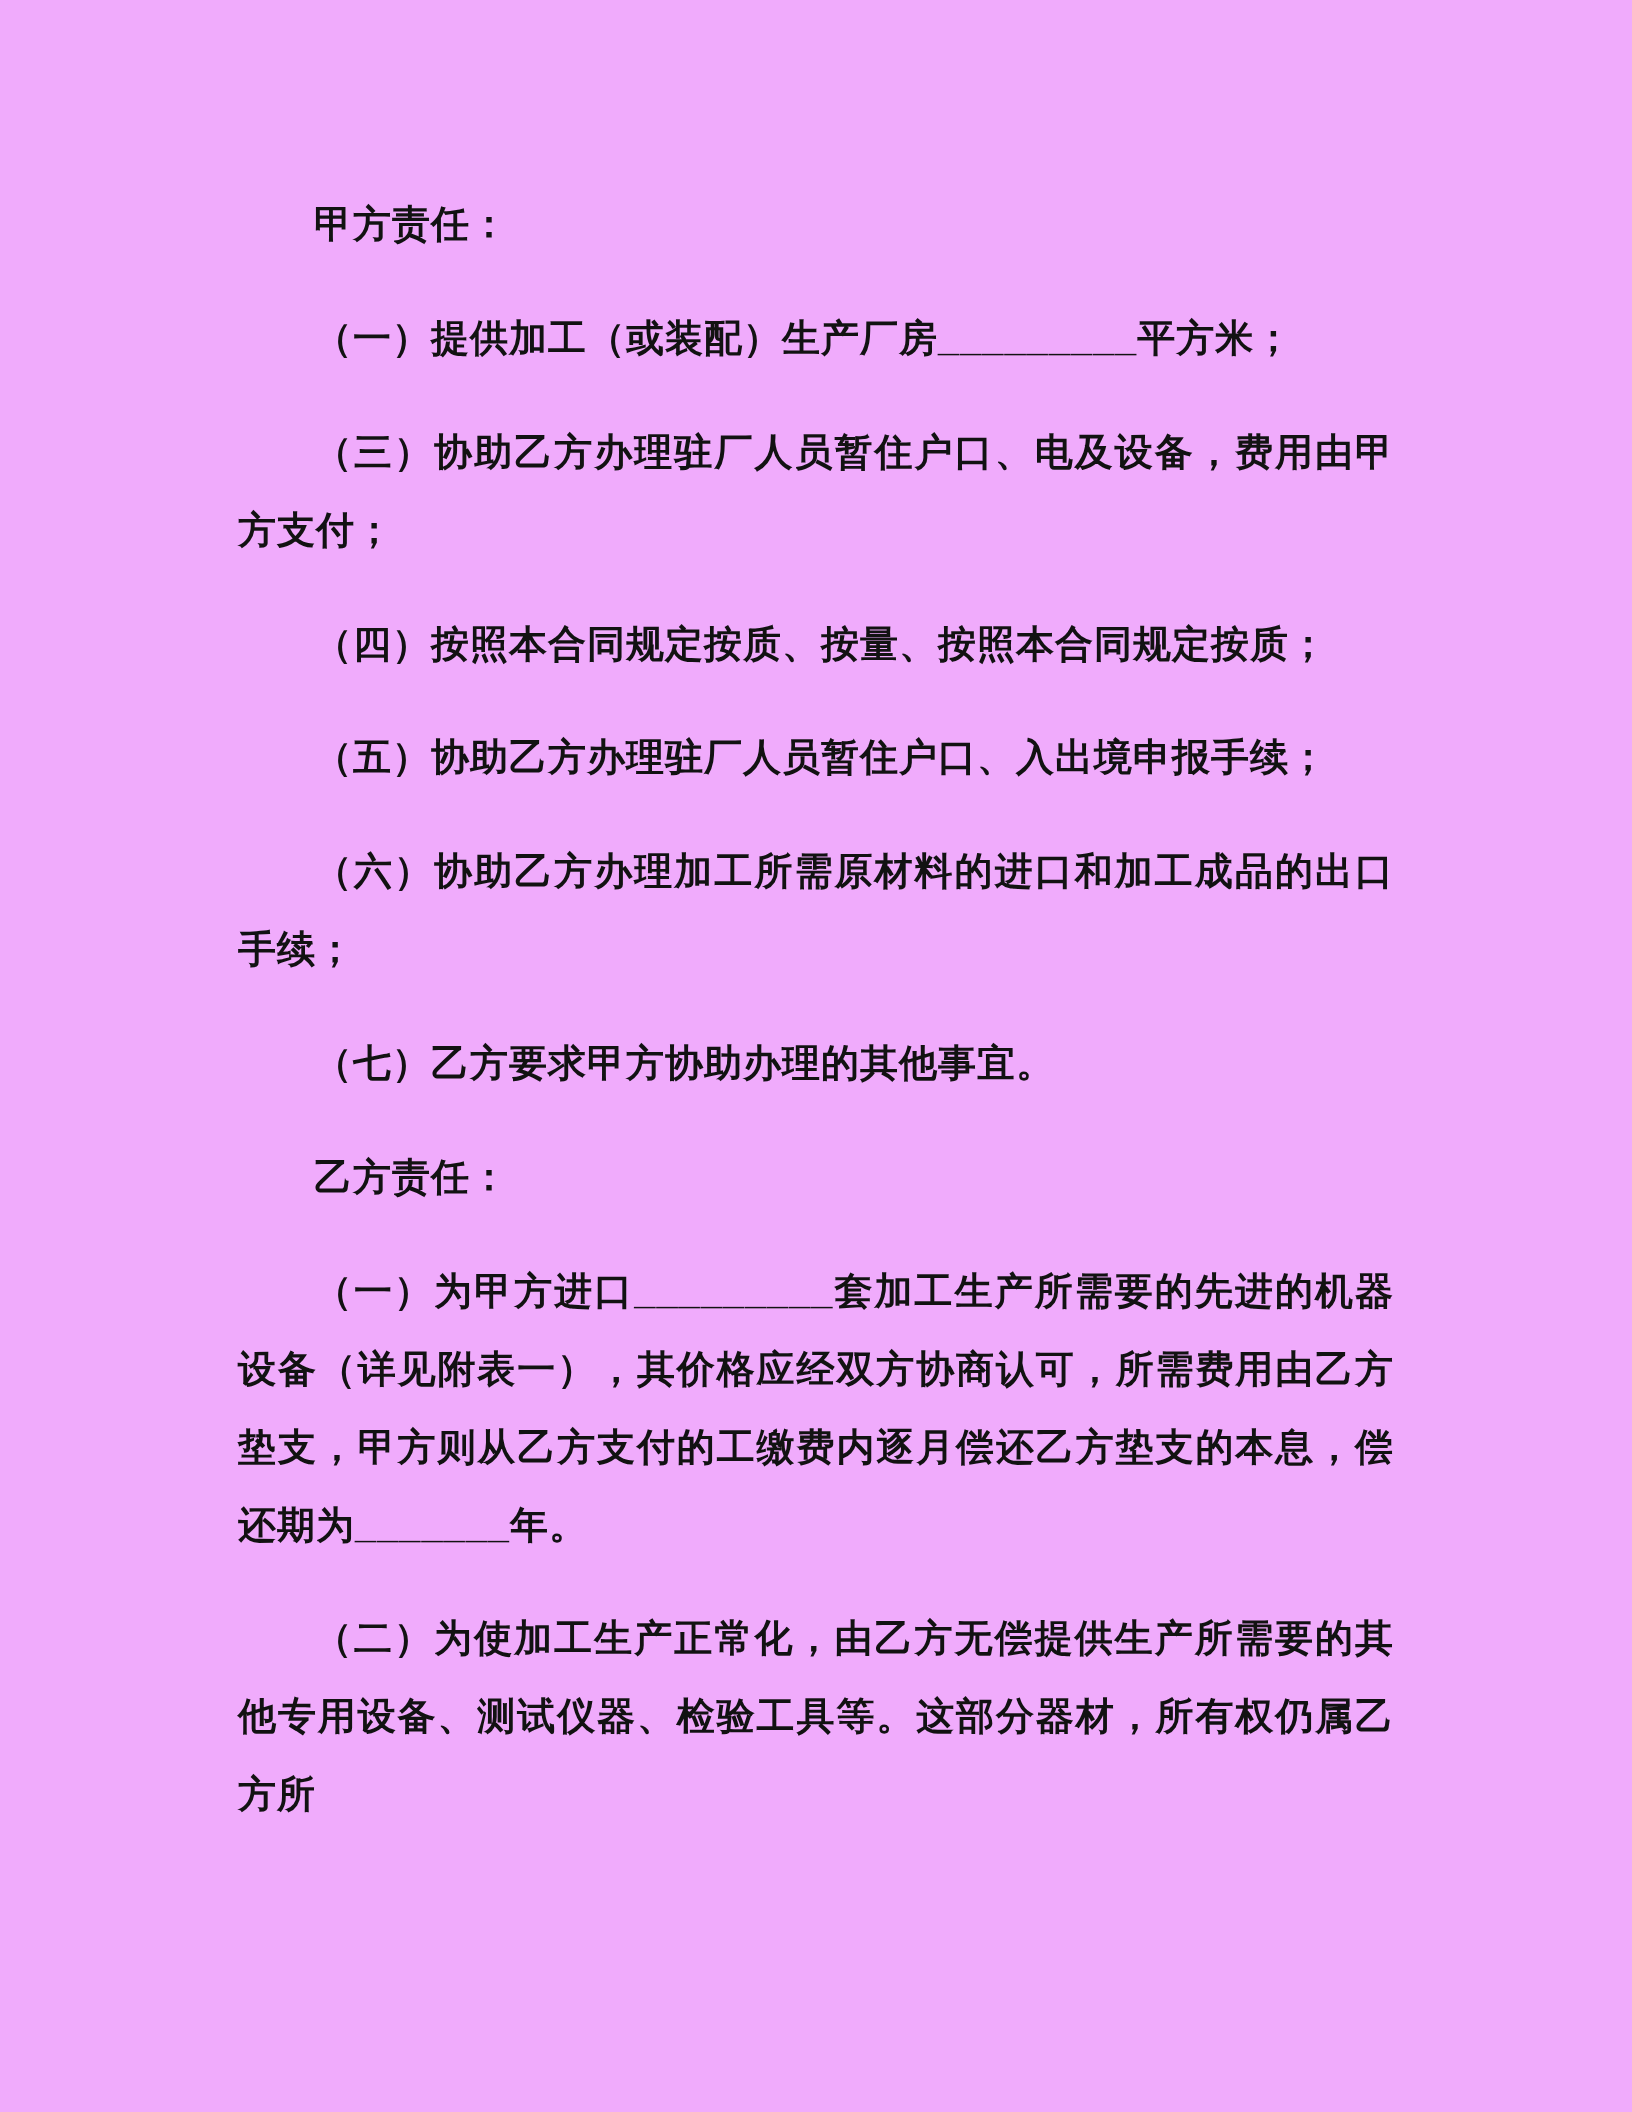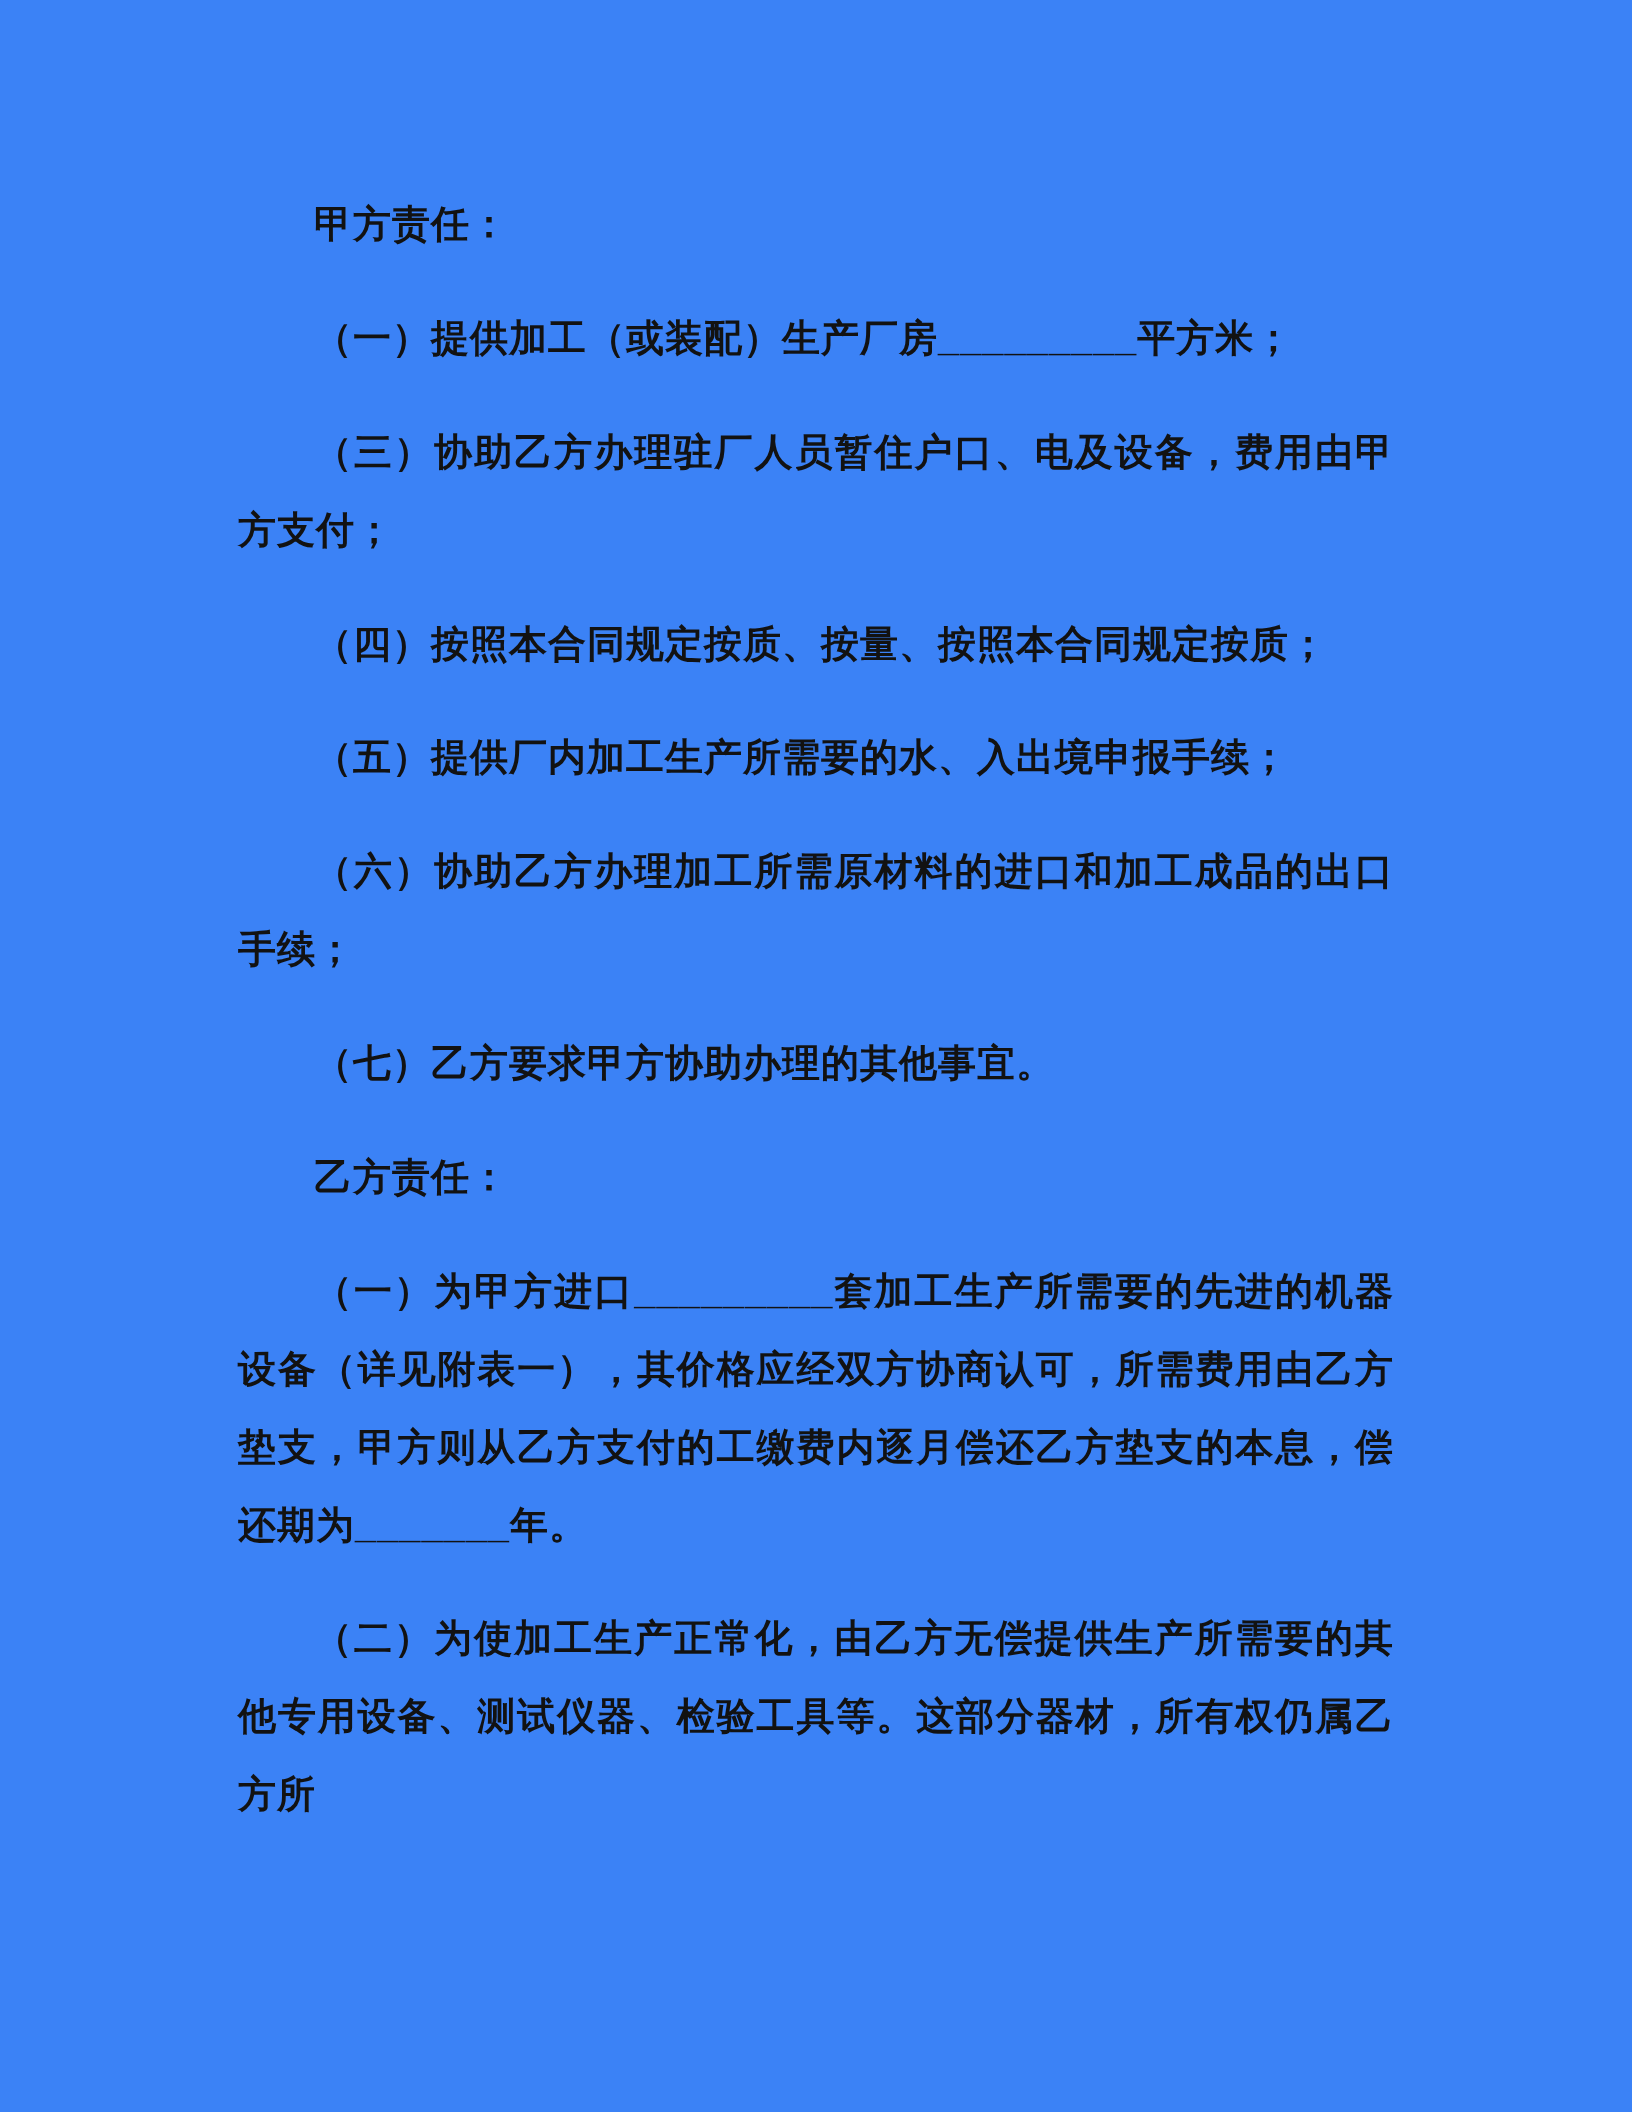--- a/index.html
+++ b/index.html
@@ -5,21 +5,21 @@
   html, body {
     margin: 0;
     padding: 0;
     background: #ffffff;
   }
   .page {
     position: relative;
     width: 1632px;
     height: 2112px;
     margin: 0 auto;
-    background: #3b82f6;
+    background: #f0abfc;
     box-sizing: border-box;
     padding: 186px 238px 0 238px;
     font-family: "Liberation Sans", "DejaVu Sans", sans-serif;
     font-weight: 700;
     font-size: 38px;
     color: #121212;
     overflow: hidden;
   }
   .para {
     text-indent: 2em;
@@ -40,21 +40,21 @@
 
   <p class="para heading">甲方责任：</p>
 
   <p class="para">（一）提供加工（或装配）生产厂房_________平方米；</p>
 
 
   <p class="para">（三）协助乙方办理驻厂人员暂住户口、电及设备，费用由甲方支付；</p>
 
   <p class="para">（四）按照本合同规定按质、按量、按照本合同规定按质；</p>
 
-  <p class="para">（五）提供厂内加工生产所需要的水、入出境申报手续；</p>
+  <p class="para">（五）协助乙方办理驻厂人员暂住户口、入出境申报手续；</p>
 
   <p class="para">（六）协助乙方办理加工所需原材料的进口和加工成品的出口手续；</p>
 
   <p class="para">（七）乙方要求甲方协助办理的其他事宜。</p>
 
   <p class="para heading">乙方责任：</p>
 
   <p class="para">（一）为甲方进口_________套加工生产所需要的先进的机器设备（详见附表一），其价格应经双方协商认可，所需费用由乙方垫支，甲方则从乙方支付的工缴费内逐月偿还乙方垫支的本息，偿还期为_______年。</p>
 
   <p class="para">（二）为使加工生产正常化，由乙方无偿提供生产所需要的其他专用设备、测试仪器、检验工具等。这部分器材，所有权仍属乙方所</p>

